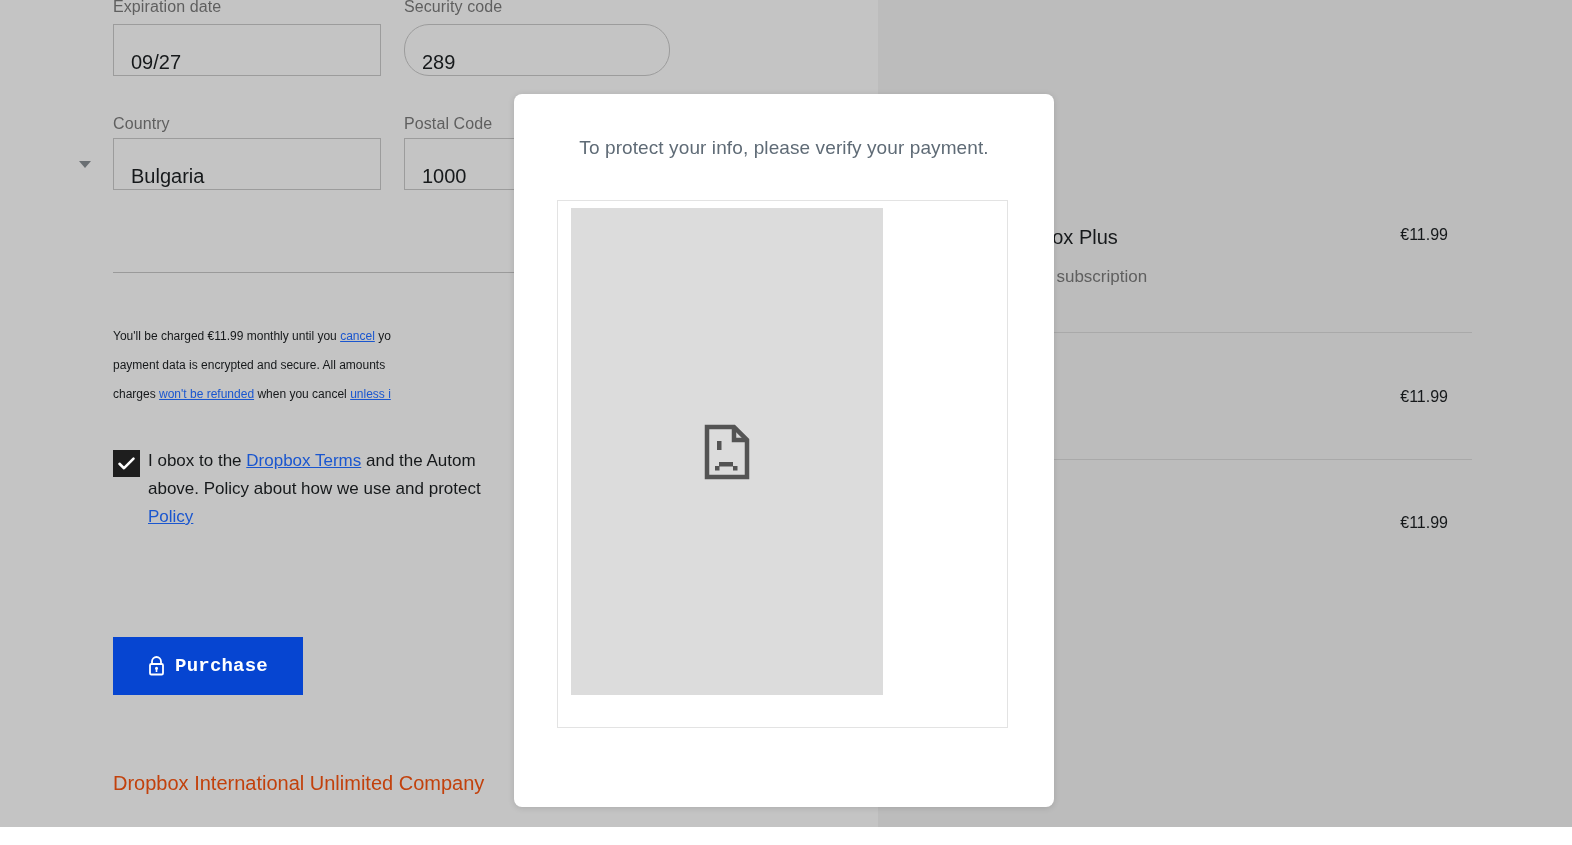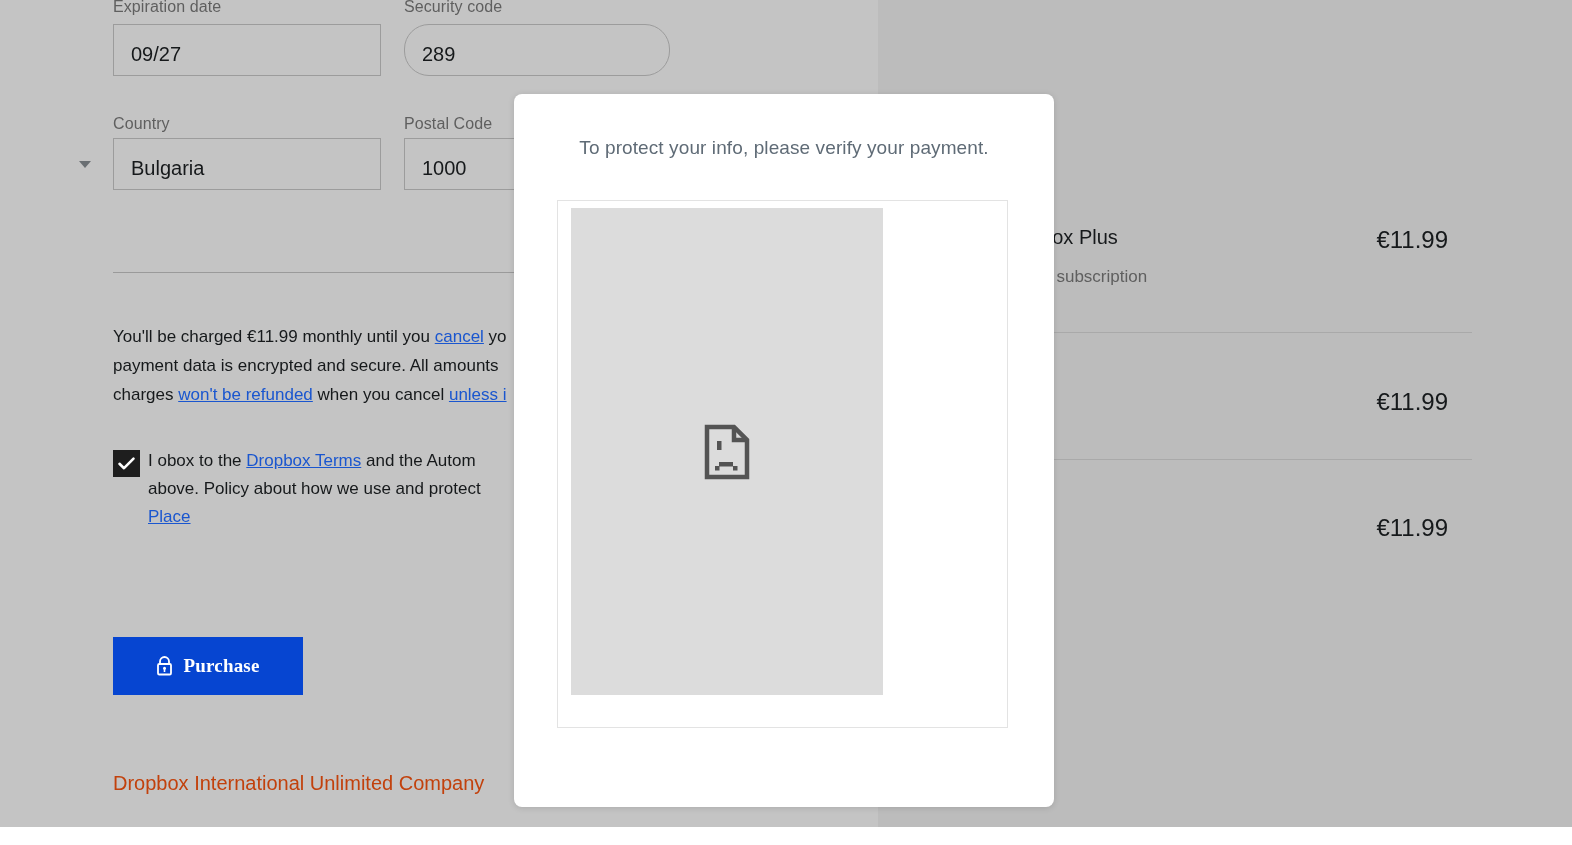--- a/index.html
+++ b/index.html
@@ -61,21 +61,21 @@
   }
 
   .field-box {
     position: absolute;
     box-sizing: border-box;
     border: 1px solid #9c9c9c;
     background: transparent;
     font-family: "Liberation Sans", sans-serif;
     font-size: 20px;
     color: #16191b;
-    padding: 4px 17px;
+    padding: 12px 17px;
     line-height: 50px;
     height: 52px;
     outline: none;
   }
 
   .select-wrap {
     position: absolute;
   }
   .select-caret {
     position: absolute;
@@ -91,21 +91,21 @@
     position: absolute;
     background: #9a9a9a;
     height: 1px;
   }
 
   .legal {
     position: absolute;
     left: 113px;
     top: 322px;
     width: 430px;
-    font-size: 17px;
+    font-size: 12px;
     line-height: 29px;
     color: #16191b;
     overflow: hidden;
   }
   .legal a, .terms a {
     color: #1a56cf;
     text-decoration: underline;
   }
 
   .agree-row {
@@ -132,21 +132,21 @@
 
   .purchase-btn {
     position: absolute;
     left: 113px;
     top: 637px;
     width: 190px;
     height: 58px;
     background: #0645d1;
     border: none;
     color: #ffffff;
-    font-family: Liberation Serif, serif;
+    font-family: Liberation Mono, monospace;
     font-size: 19px;
     font-weight: bold;
     letter-spacing: .2px;
     display: flex;
     align-items: center;
     justify-content: center;
     gap: 10px;
     cursor: pointer;
   }
   .purchase-btn svg { display: block; }
@@ -187,21 +187,21 @@
   .sum-row-sub {
     position: absolute;
     left: 152px;
     font-size: 17px;
     color: #5f5f5f;
     white-space: nowrap;
   }
   .sum-row-price {
     position: absolute;
     right: 124px;
-    font-size: 24px;
+    font-size: 16px;
     color: #16191b;
     white-space: nowrap;
     text-align: left;
   }
   .sum-rule {
     position: absolute;
     left: 152px;
     width: 442px;
     height: 1px;
     background: #a9a9a9;
@@ -283,21 +283,21 @@
       <div>payment data is encrypted and secure. All amounts </div>
       <div><span>charges </span><a href="#">won't be refunded</a><span> when you cancel </span><a href="#">unless i</a></div>
     </div>
 
     <div class="agree-row">
       <div class="checkbox">
         <svg width="27" height="27" viewBox="0 0 27 27" aria-hidden="true">
           <path d="M6.5 13.8 L11 18.2 L20.5 8.6" fill="none" stroke="#ffffff" stroke-width="2.6" stroke-linecap="round" stroke-linejoin="round"></path>
         </svg>
       </div>
-      <div class="terms"><span>I obox to the </span><a href="#">Dropbox Terms</a><span> and the </span><b>Autom</b><br><span>above. Policy about how we use and protect</span><br><a href="#">Place</a></div>
+      <div class="terms"><span>I obox to the </span><a href="#">Dropbox Terms</a><span> and the </span><b>Autom</b><br><span>above. Policy about how we use and protect</span><br><a href="#">Policy</a></div>
     </div>
 
     <button class="purchase-btn">
       <svg width="17" height="20" viewBox="0 0 17 20" aria-hidden="true">
         <path d="M4 8 V5.5 a4.5 4.5 0 0 1 9 0 V8" fill="none" stroke="#ffffff" stroke-width="1.8"></path>
         <rect x="2" y="8" width="13" height="10.5" rx="1.3" fill="none" stroke="#ffffff" stroke-width="1.8"></rect>
         <circle cx="8.5" cy="12.3" r="1.5" fill="#ffffff"></circle>
         <rect x="7.7" y="12.8" width="1.6" height="3.2" fill="#ffffff"></rect>
       </svg>
       <span>Purchase</span>

